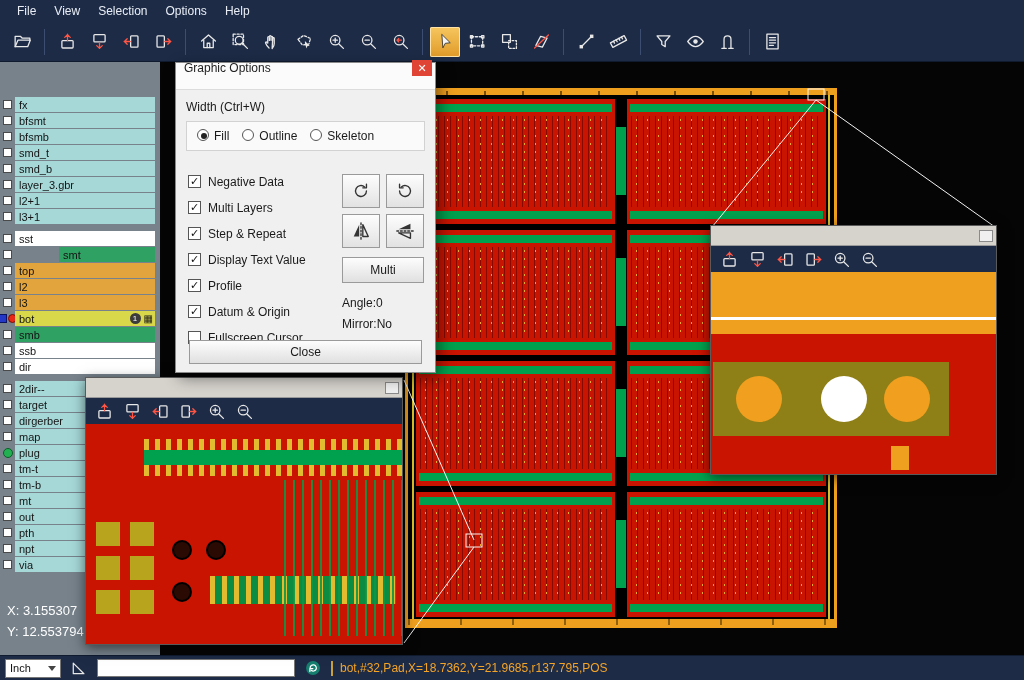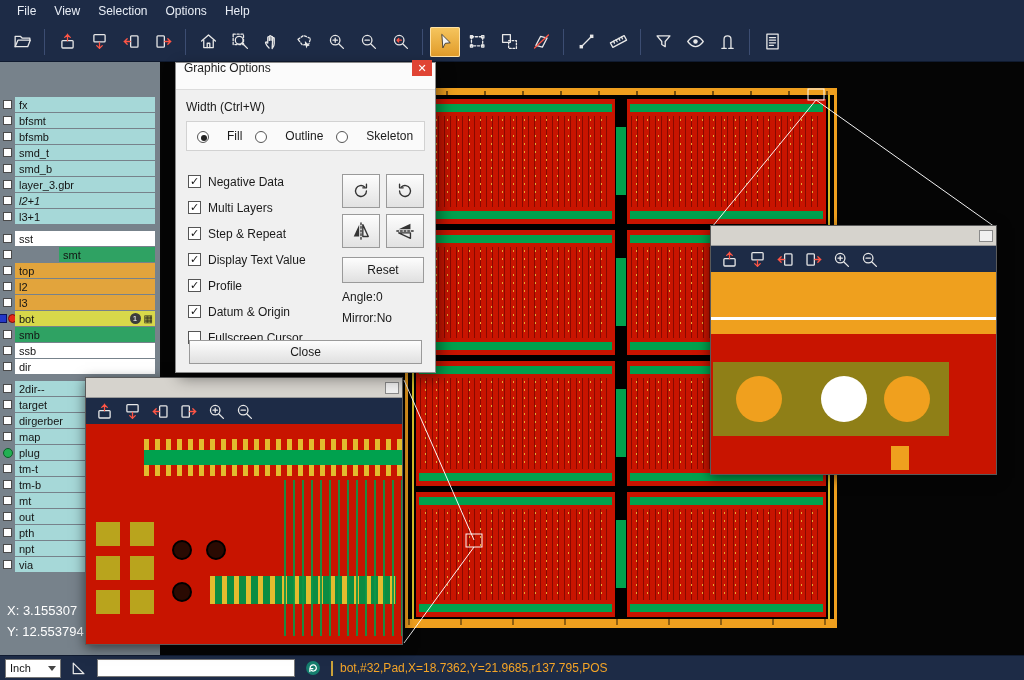--- a/index.html
+++ b/index.html
@@ -90,31 +90,31 @@
 .m2-sm{position:absolute;left:180px;top:174px;width:18px;height:24px;background:#efa01e}
 
 
 #dialog{position:absolute;left:175px;top:62px;width:261px;height:311px;background:#f0f0f0;border:1px solid #8a8a8a;z-index:6;box-shadow:4px 5px 14px rgba(0,0,0,.45);font-size:12px;color:#1a1a1a}
 #dialog .titlebar{height:27px;background:#fbfbfb;border-bottom:1px solid #dcdcdc;display:flex;align-items:center;padding:0 3px 16px 8px}
 #dialog .title{flex:1;font-size:12px;color:#222}
 #dialog .close{width:20px;height:16px;background:#e04434;color:#fff;font-size:11px;display:flex;align-items:center;justify-content:center;cursor:default}
 .dlg-body{position:relative;height:283px;padding:8px 10px}
 .width-label{margin:2px 0 7px}
 .radio-box{border:1px solid #d2d2d2;background:#fafafa;height:30px;display:flex;align-items:center;gap:13px;padding:0 10px;margin-bottom:8px}
-.radio{display:flex;align-items:flex-end;gap:18px}
+.radio{display:flex;align-items:flex-start;gap:5px}
 .rb{width:12px;height:12px;border-radius:50%;border:1px solid #555;background:#fff;position:relative;flex:none}
 .rb.sel::after{content:"";position:absolute;left:3px;top:3px;width:6px;height:6px;background:#222;border-radius:50%}
 #chk-col{position:absolute;left:12px;top:84px;display:flex;flex-direction:column;gap:11px}
 .chk{display:flex;align-items:center;gap:7px;height:15px}
 .cbx{width:13px;height:13px;border:1px solid #555;background:#fff;display:flex;align-items:center;justify-content:center;font-size:11px;color:#111;flex:none}
 #right-col{position:absolute;left:166px;top:84px;width:88px}
 #transform-grid{display:grid;grid-template-columns:38px 38px;grid-auto-rows:34px;gap:6px}
 .tbtn{background:linear-gradient(#fdfdfd,#e2e2e2);border:1px solid #9a9a9a;display:flex;align-items:center;justify-content:center;cursor:default}
 .reset-btn{margin-top:9px;width:82px;height:26px;background:linear-gradient(#fdfdfd,#e0e0e0);border:1px solid #9a9a9a;font-size:12px;display:flex;align-items:center;justify-content:center;cursor:default}
-.ang{margin-top:7px}
+.ang{margin-top:13px}
 .mir{margin-top:7px}
 .close-btn{position:absolute;left:13px;right:13px;bottom:9px;height:24px;background:linear-gradient(#fdfdfd,#e0e0e0);border:1px solid #9a9a9a;display:flex;align-items:center;justify-content:center;cursor:default}
 
 
 #statusbar{position:absolute;left:0;bottom:0;width:100%;height:25px;background:#1d2b46;border-top:1px solid #101b30;display:flex;align-items:center;padding:0 5px;gap:7px;z-index:3}
 .unit-combo{width:56px;height:19px;background:#fff;border:1px solid #777;display:flex;align-items:center;justify-content:space-between;padding:0 4px;font-size:11px;color:#111;flex:none}
 #cmd-input{width:198px;height:18px;background:#fff;border:1px solid #777;flex:none}
 .sb-sep{width:2px;height:15px;background:#caa23a;flex:none}
 #sb-msg{color:#f4a427;font-size:12px;white-space:nowrap}
 .sb-ic{display:flex;align-items:center;justify-content:center;width:22px;height:22px;flex:none}
@@ -330,21 +330,21 @@
             <span class="cb"></span>
           </div>
           <div class="name-cell" style="background: rgb(166, 216, 216);">
             <span>layer_3.gbr</span>
           </div>
         </div>
         <div class="layer-row">
           <div class="gutter">
             <span class="cb"></span>
           </div>
-          <div class="name-cell" style="background: rgb(166, 216, 216); font-style: italic;">
+          <div class="name-cell" style="background: rgb(166, 216, 216);">
             <span>l2+1</span>
           </div>
         </div>
         <div class="layer-row gap">
           <div class="gutter">
             <span class="cb"></span>
           </div>
           <div class="name-cell" style="background: rgb(166, 216, 216);">
             <span>l3+1</span>
           </div>
@@ -782,21 +782,21 @@
               </svg>
             </div>
             <div class="tbtn">
               <svg class="ic dark" viewBox="0 0 22 22" width="20" height="20">
                 <path class="df" d="M4 9L17 3v6z"></path>
                 <path d="M4 13l13 6v-6z"></path>
                 <path d="M2 11h18" stroke-dasharray="2 2"></path>
               </svg>
             </div>
           </div>
-        <div class="reset-btn">Reset</div>
+        <div class="reset-btn">Multi</div>
         <div class="ang">Angle:0</div>
         <div class="mir">Mirror:No</div>
       </div>
       <div class="close-btn">Close</div>
     </div>
   </div>
 
   <div id="statusbar">
     <div class="unit-combo">
       <span>Inch</span>

